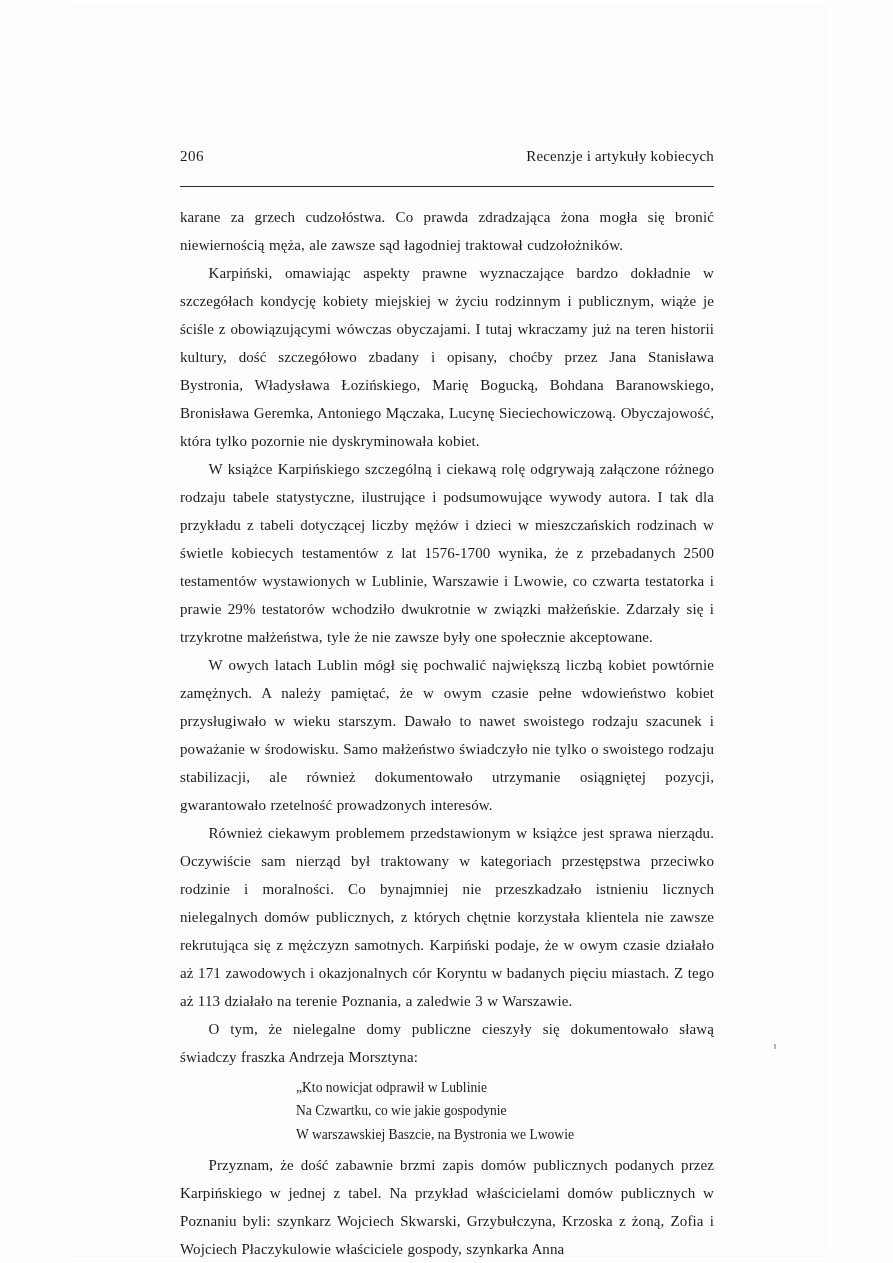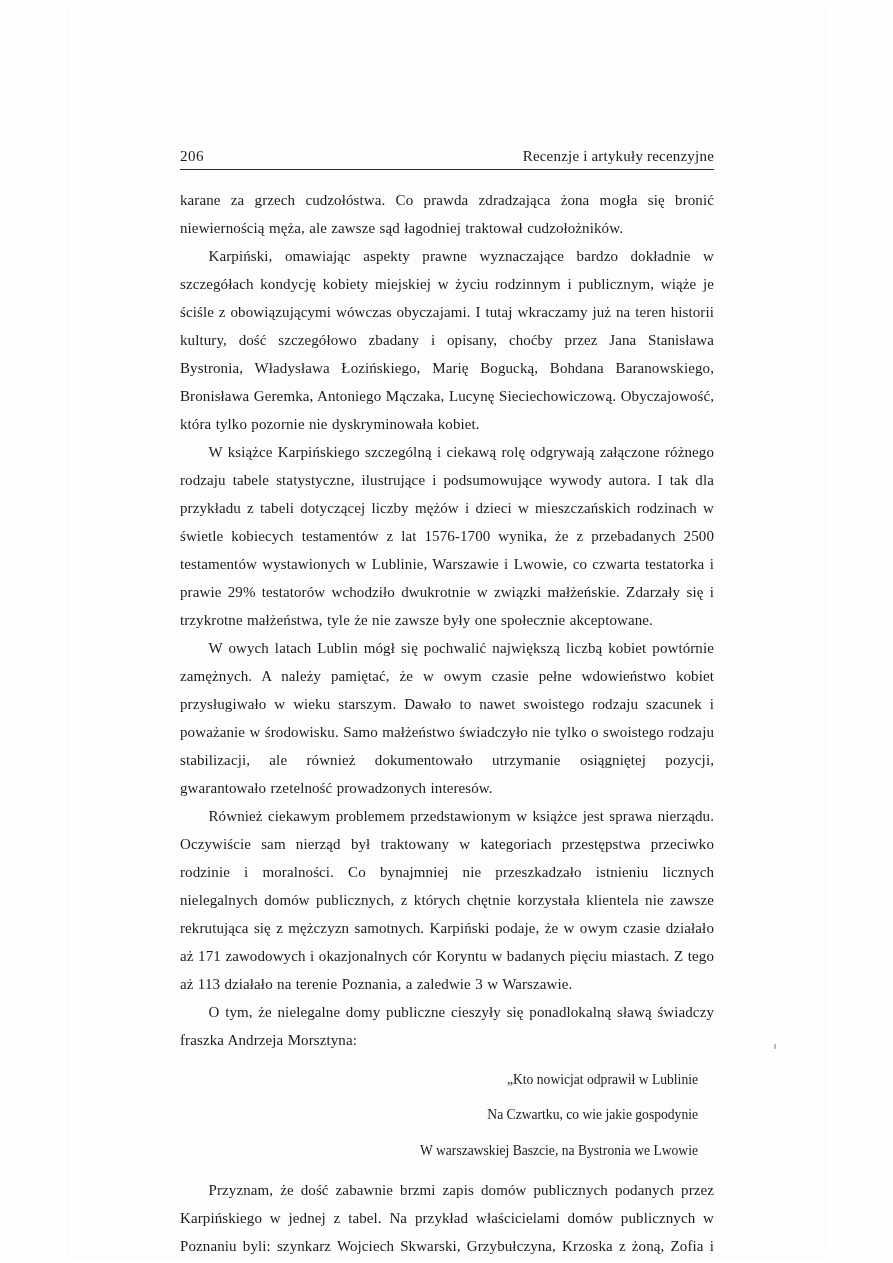--- a/index.html
+++ b/index.html
@@ -29,21 +29,21 @@
     position: absolute;
     left: 180px;
     top: 148px;
     width: 534px;
   }
   .running-header {
     display: flex;
     justify-content: space-between;
     align-items: baseline;
     font-size: 15px;
-    padding-bottom: 4px;
+    padding-bottom: 21px;
     border-bottom: 1px solid #2c2c2c;
     margin-bottom: 16px;
   }
   .running-header .pageno {
     letter-spacing: 0.5px;
   }
   .running-header .title {
     letter-spacing: 0.2px;
   }
   .body-text p {
@@ -58,22 +58,21 @@
   .body-text p.no-indent {
     text-indent: 0;
   }
   .quote-block {
     margin: 7px 0 7px 112px;
     font-size: 13.6px;
     line-height: 19.4px;
     text-align: left;
   }
   .quote-block div {
-    margin: 16px;
-    text-align: right;
+    margin: 4px;
   }
   .scan-artifact {
     position: absolute;
     left: 774px;
     top: 1044px;
     width: 2px;
     height: 5px;
     background: #9a9a9a;
     opacity: 0.7;
   }
@@ -81,30 +80,30 @@
 </head>
 <body>
 
 <div class="scan-canvas">
   <div class="page-sheet"></div>
 
   <div class="content-block">
 
     <div class="running-header">
       <span class="pageno">206</span>
-      <span class="title">Recenzje i artykuły recenzyjne</span>
+      <span class="title">Recenzje i artykuły kobiecych</span>
     </div>
 
     <div class="body-text">
       <p class="no-indent">karane za grzech cudzołóstwa. Co prawda zdradzająca żona mogła się bronić niewiernością męża, ale zawsze sąd łagodniej traktował cudzołożników.</p>
       <p>Karpiński, omawiając aspekty prawne wyznaczające bardzo dokładnie w szczegółach kondycję kobiety miejskiej w życiu rodzinnym i publicznym, wiąże je ściśle z obowiązującymi wówczas obyczajami. I tutaj wkraczamy już na teren historii kultury, dość szczegółowo zbadany i opisany, choćby przez Jana Stanisława Bystronia, Władysława Łozińskiego, Marię Bogucką, Bohdana Baranowskiego, Bronisława Geremka, Antoniego Mączaka, Lucynę Sieciechowiczową. Obyczajowość, która tylko pozornie nie dyskryminowała kobiet.</p>
       <p>W książce Karpińskiego szczególną i ciekawą rolę odgrywają załączone różnego rodzaju tabele statystyczne, ilustrujące i podsumowujące wywody autora. I tak dla przykładu z tabeli dotyczącej liczby mężów i dzieci w mieszczańskich rodzinach w świetle kobiecych testamentów z lat 1576-1700 wynika, że z przebadanych 2500 testamentów wystawionych w Lublinie, Warszawie i Lwowie, co czwarta testatorka i prawie 29% testatorów wchodziło dwukrotnie w związki małżeńskie. Zdarzały się i trzykrotne małżeństwa, tyle że nie zawsze były one społecznie akceptowane.</p>
       <p>W owych latach Lublin mógł się pochwalić największą liczbą kobiet powtórnie zamężnych. A należy pamiętać, że w owym czasie pełne wdowieństwo kobiet przysługiwało w wieku starszym. Dawało to nawet swoistego rodzaju szacunek i poważanie w środowisku. Samo małżeństwo świadczyło nie tylko o swoistego rodzaju stabilizacji, ale również dokumentowało utrzymanie osiągniętej pozycji, gwarantowało rzetelność prowadzonych interesów.</p>
       <p>Również ciekawym problemem przedstawionym w książce jest sprawa nierządu. Oczywiście sam nierząd był traktowany w kategoriach przestępstwa przeciwko rodzinie i moralności. Co bynajmniej nie przeszkadzało istnieniu licznych nielegalnych domów publicznych, z których chętnie korzystała klientela nie zawsze rekrutująca się z mężczyzn samotnych. Karpiński podaje, że w owym czasie działało aż 171 zawodowych i okazjonalnych cór Koryntu w badanych pięciu miastach. Z tego aż 113 działało na terenie Poznania, a zaledwie 3 w Warszawie.</p>
-      <p>O tym, że nielegalne domy publiczne cieszyły się ponadlokalną sławą świadczy fraszka Andrzeja Morsztyna:</p>
+      <p>O tym, że nielegalne domy publiczne cieszyły się dokumentowało sławą świadczy fraszka Andrzeja Morsztyna:</p>
 
       <div class="quote-block">
         <div>„Kto nowicjat odprawił w Lublinie</div>
         <div>Na Czwartku, co wie jakie gospodynie</div>
         <div>W warszawskiej Baszcie, na Bystronia we Lwowie</div>
       </div>
 
       <p>Przyznam, że dość zabawnie brzmi zapis domów publicznych podanych przez Karpińskiego w jednej z tabel. Na przykład właścicielami domów publicznych w Poznaniu byli: szynkarz Wojciech Skwarski, Grzybułczyna, Krzoska z żoną, Zofia i Wojciech Płaczykulowie właściciele gospody, szynkarka Anna</p>
     </div>
   </div>

